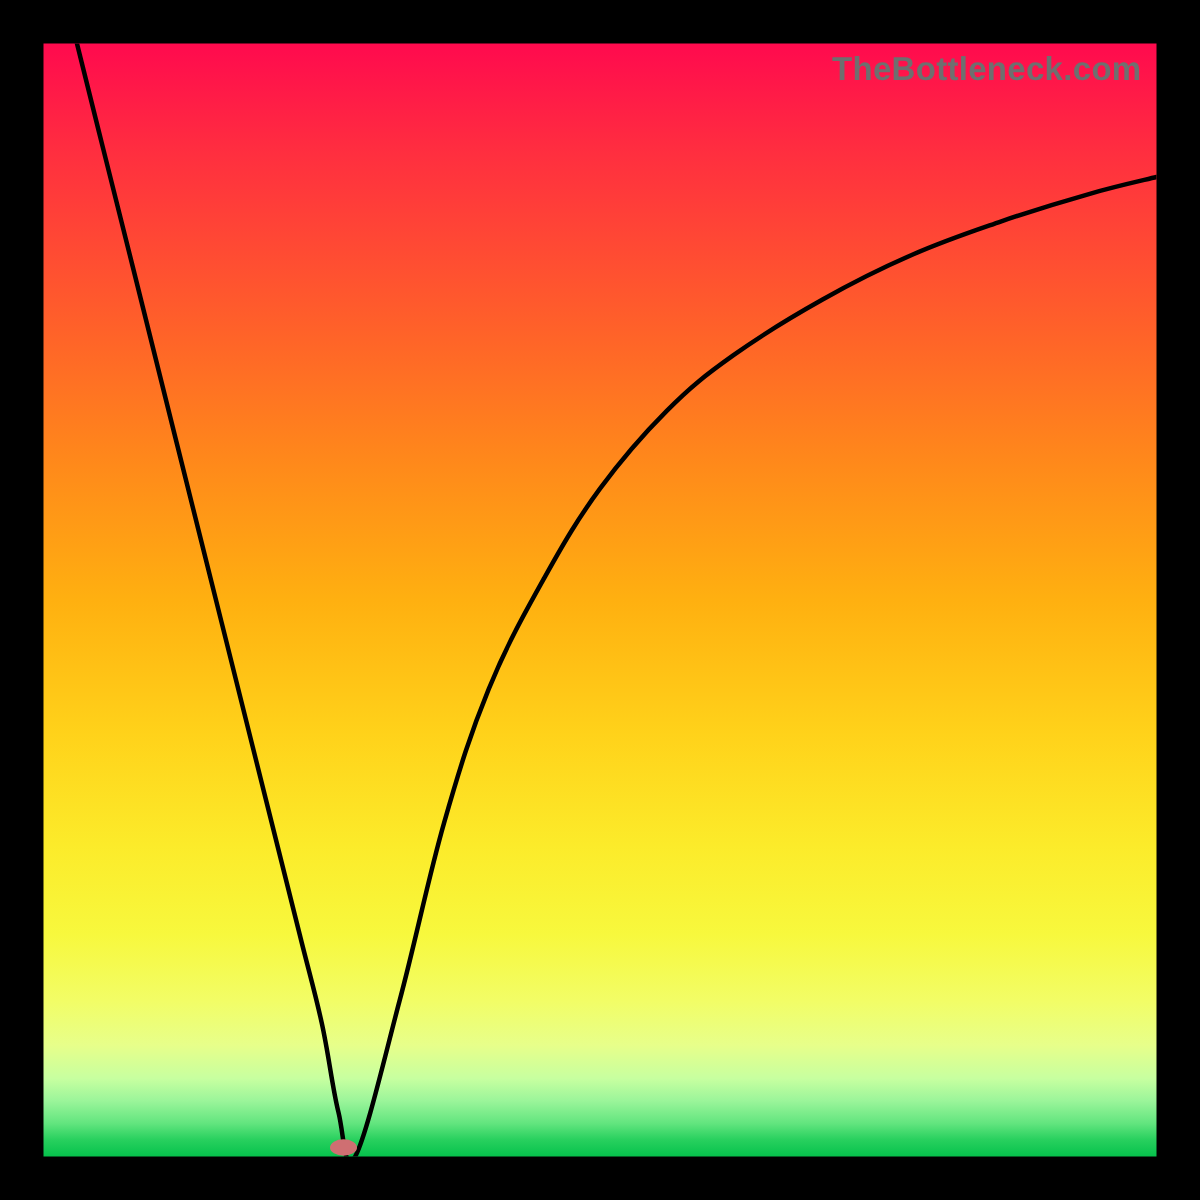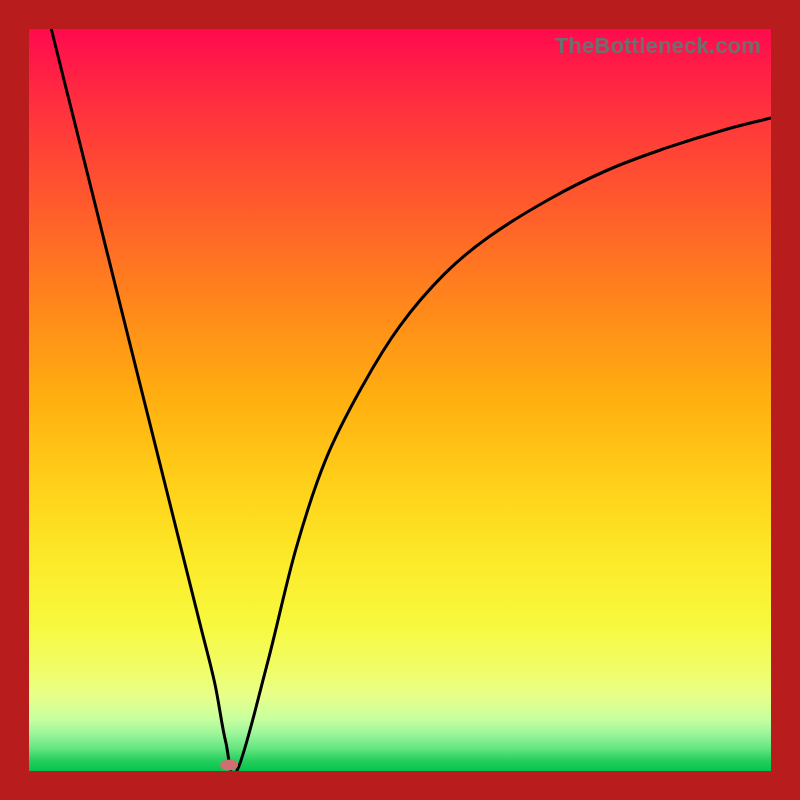--- a/index.html
+++ b/index.html
@@ -6,21 +6,21 @@
     margin: 0;
     padding: 0;
     width: 800px;
     height: 800px;
     overflow: hidden;
     font-family: Arial, Helvetica, sans-serif;
   }
   .outer {
     width: 800px;
     height: 800px;
-    background: #b91c1c;
+    background: #000000;
     position: relative;
   }
   .plot {
     position: absolute;
     left: 29px;
     top: 29px;
     width: 742px;
     height: 742px;
     
     background: linear-gradient(

